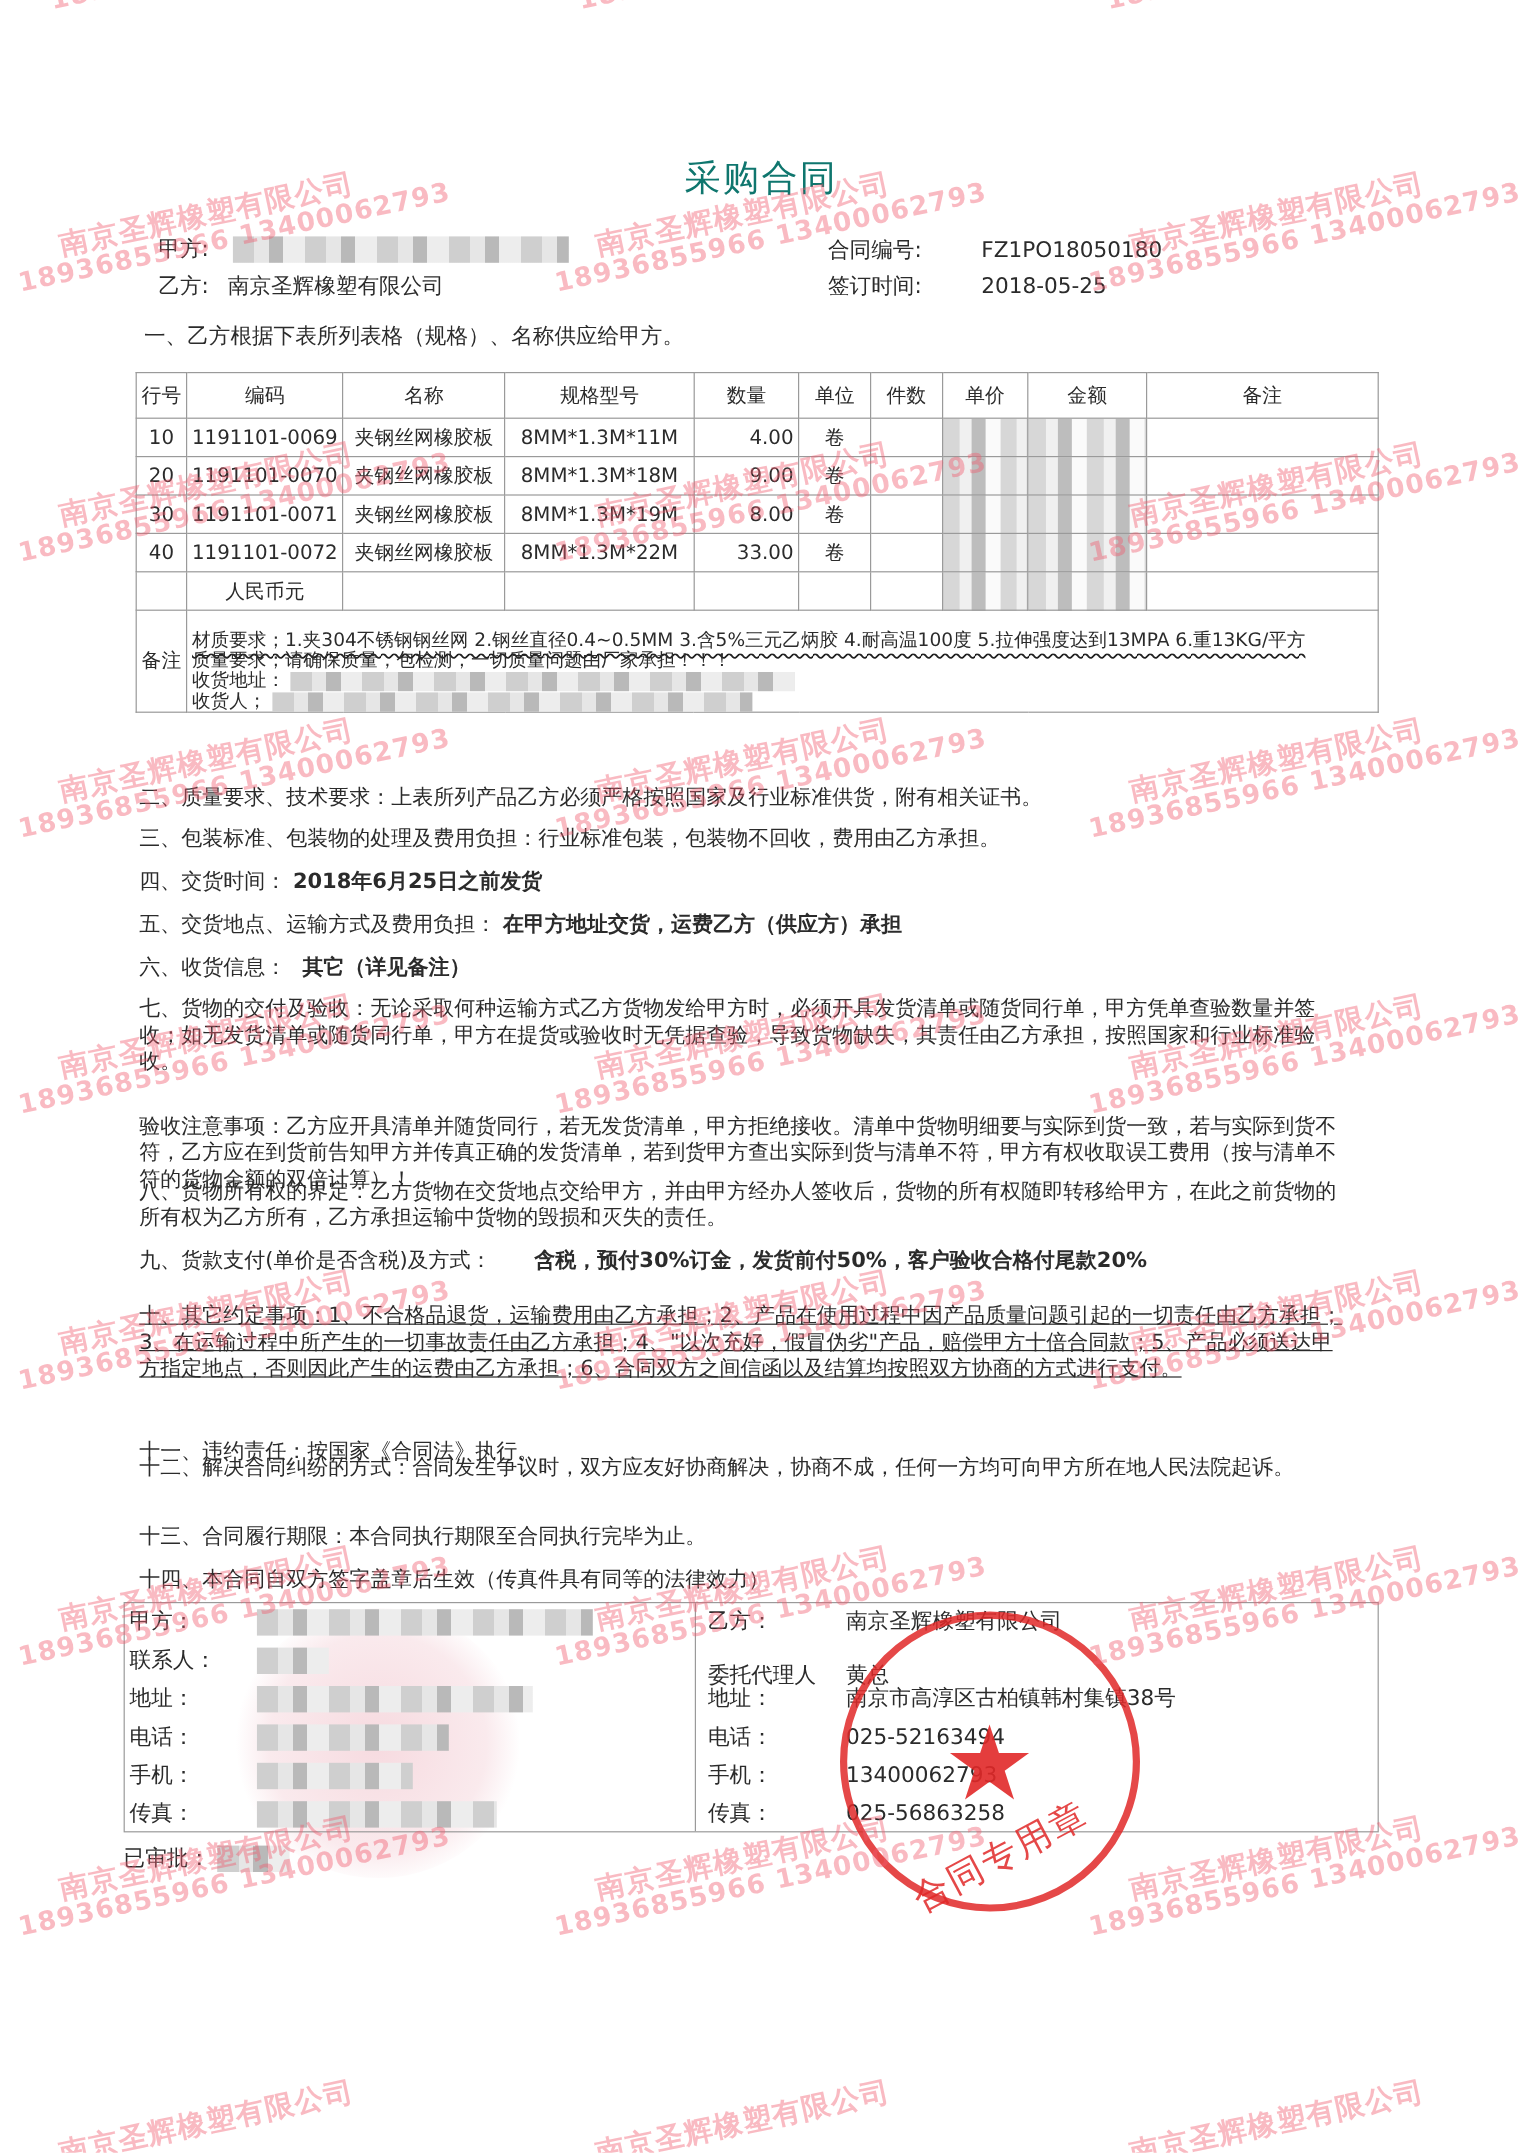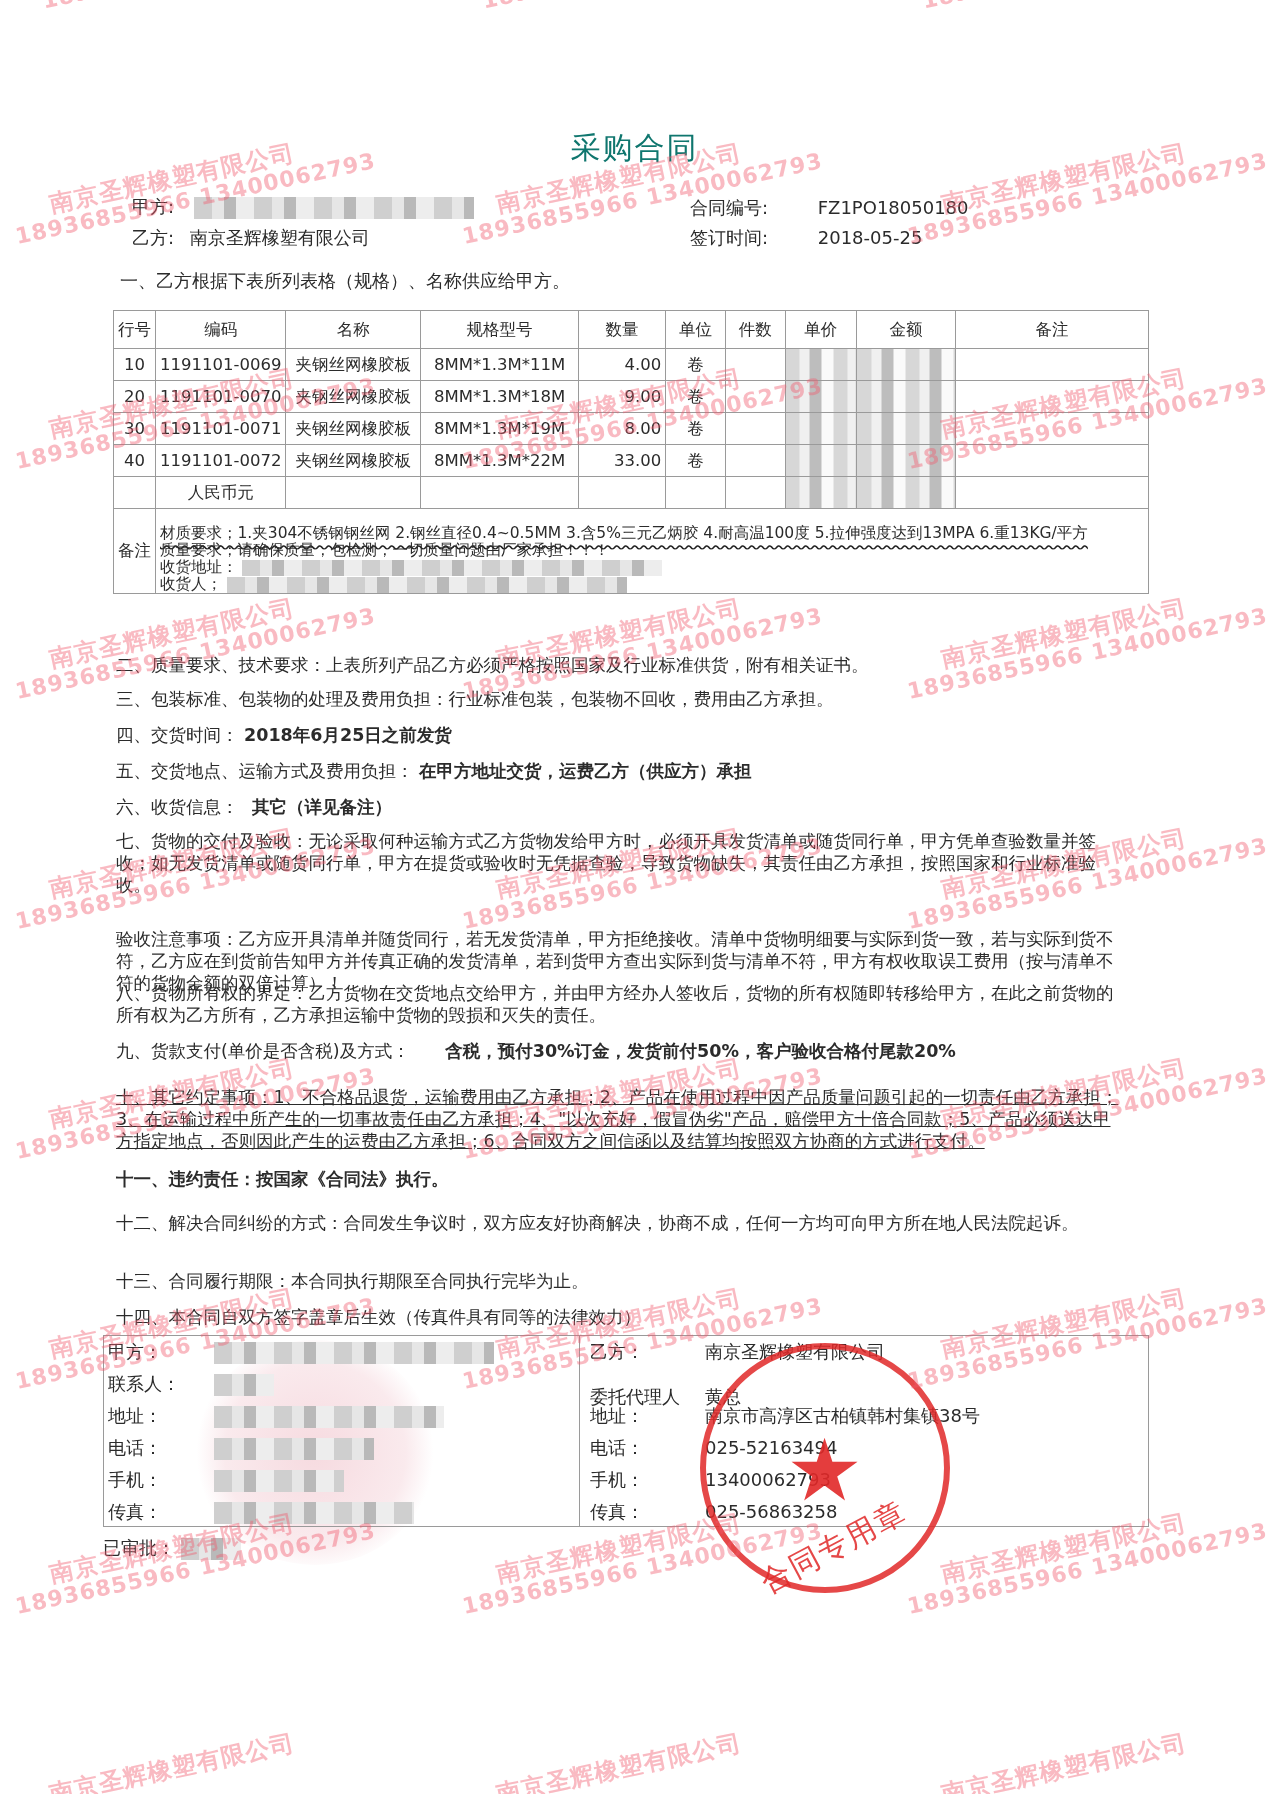--- a/index.html
+++ b/index.html
@@ -193,21 +193,21 @@
     <span>六、收货信息：</span>
     <span class="bold" style="margin-left:8px;">其它（详见备注）</span>
   </div>
   <div class="sec" style="top:928px;">验收注意事项：乙方应开具清单并随货同行，若无发货清单，甲方拒绝接收。清单中货物明细要与实际到货一致，若与实际到货不符，乙方应在到货前告知甲方并传真正确的发货清单，若到货甲方查出实际到货与清单不符，甲方有权收取误工费用（按与清单不符的货物金额的双倍计算）！</div>
   <div class="sec" style="top:982px;">八、货物所有权的界定：乙方货物在交货地点交给甲方，并由甲方经办人签收后，货物的所有权随即转移给甲方，在此之前货物的所有权为乙方所有，乙方承担运输中货物的毁损和灭失的责任。</div>
   <div class="sec" style="top:1040px;">
     <span>九、货款支付(单价是否含税)及方式：</span>
     <span class="bold" style="margin-left:30px;">含税，预付30%订金，发货前付50%，客户验收合格付尾款20%</span>
   </div>
   <div class="sec" style="top:1086px;text-decoration:underline;">十、其它约定事项：1、不合格品退货，运输费用由乙方承担；2、产品在使用过程中因产品质量问题引起的一切责任由乙方承担；3、在运输过程中所产生的一切事故责任由乙方承担；4、"以次充好，假冒伪劣"产品，赔偿甲方十倍合同款；5、产品必须送达甲方指定地点，否则因此产生的运费由乙方承担；6、合同双方之间信函以及结算均按照双方协商的方式进行支付。</div>
-  <div class="sec" style="top:1168px;font-weight:bold;">十一、违约责任：按国家《合同法》执行。</div>
+  <div class="sec" style="top:1199px;">十一、违约责任：按国家《合同法》执行。</div>
   <div class="sec" style="top:1212px;">十二、解决合同纠纷的方式：合同发生争议时，双方应友好协商解决，协商不成，任何一方均可向甲方所在地人民法院起诉。</div>
   <div class="sec" style="top:1270px;">十三、合同履行期限：本合同执行期限至合同执行完毕为止。</div>
   <div class="sec" style="top:1306px;">十四、本合同自双方签字盖章后生效（传真件具有同等的法律效力）</div>
 
   <div class="redact-cloud"></div>
 
   <div class="sign">
     <div class="col left">
       <div class="srow" style="top:0px;"><span class="lbl">甲方：</span><span class="blurbox" style="width:280px;"></span></div>
       <div class="srow" style="top:32px;"><span class="lbl">联系人：</span><span class="blurbox" style="width:60px;"></span></div>

